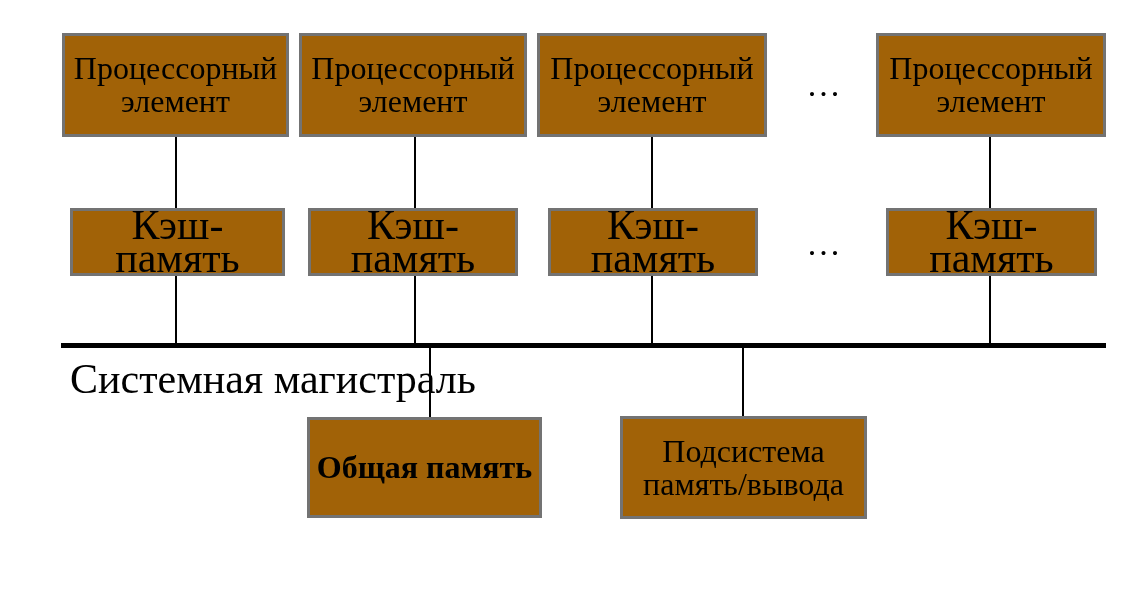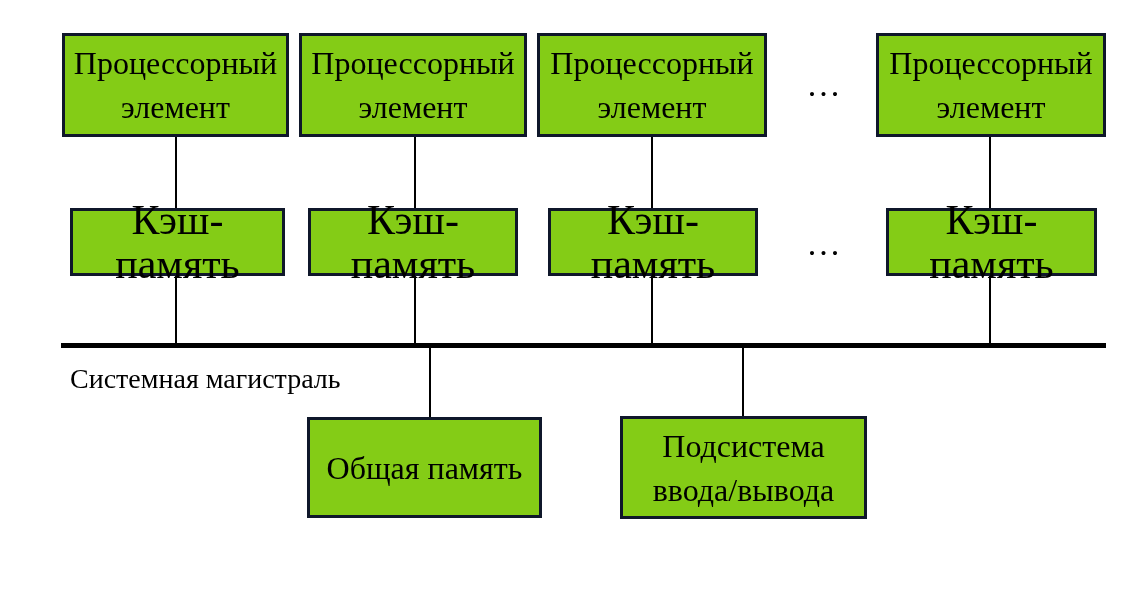--- a/index.html
+++ b/index.html
@@ -11,46 +11,46 @@
     width: 1144px;
     height: 592px;
     background: #ffffff;
     font-family: "Liberation Serif", "DejaVu Serif", serif;
     color: #000000;
     overflow: hidden;
   }
   .box {
     position: absolute;
     box-sizing: border-box;
-    border: 3px solid #0f172a;
-    background: #84cc16;
+    border: 3px solid #737373;
+    background: #a16207;
     display: flex;
     align-items: center;
     justify-content: center;
     text-align: center;
     font-size: 32px;
-    line-height: 44px;
+    line-height: 33px;
     white-space: pre-line;
   }
   .cache-box {
     font-size: 42px;
   }
   .vline {
     position: absolute;
     width: 2px;
     background: #000000;
   }
   .bus {
     position: absolute;
     height: 5px;
     background: #000000;
   }
   .plain-label {
     position: absolute;
-    font-size: 28px;
+    font-size: 42px;
     line-height: 36px;
     white-space: nowrap;
   }
   .ellipsis {
     position: absolute;
     font-size: 34px;
     line-height: 34px;
     letter-spacing: 3px;
     text-align: center;
   }
@@ -88,17 +88,17 @@
   <div class="vline" style="left:651px; top:276px; height:69px;"></div>
   <div class="vline" style="left:989px; top:276px; height:69px;"></div>
 
   <div class="bus" style="left:61px; top:343px; width:1045px;"></div>
 
   <div class="plain-label" style="left:70px; top:361px;">Системная магистраль</div>
 
   <div class="vline" style="left:429px; top:348px; height:69px;"></div>
   <div class="vline" style="left:742px; top:348px; height:68px;"></div>
 
-  <div class="box" style="left:307px; top:417px; width:235px; height:101px;">Общая память</div>
+  <div class="box" style="left:307px; top:417px; width:235px; height:101px;font-weight:bold;">Общая память</div>
   <div class="box" style="left:620px; top:416px; width:247px; height:103px;">Подсистема
-ввода/вывода</div>
+память/вывода</div>
 
 </div>
 
 </body></html>

